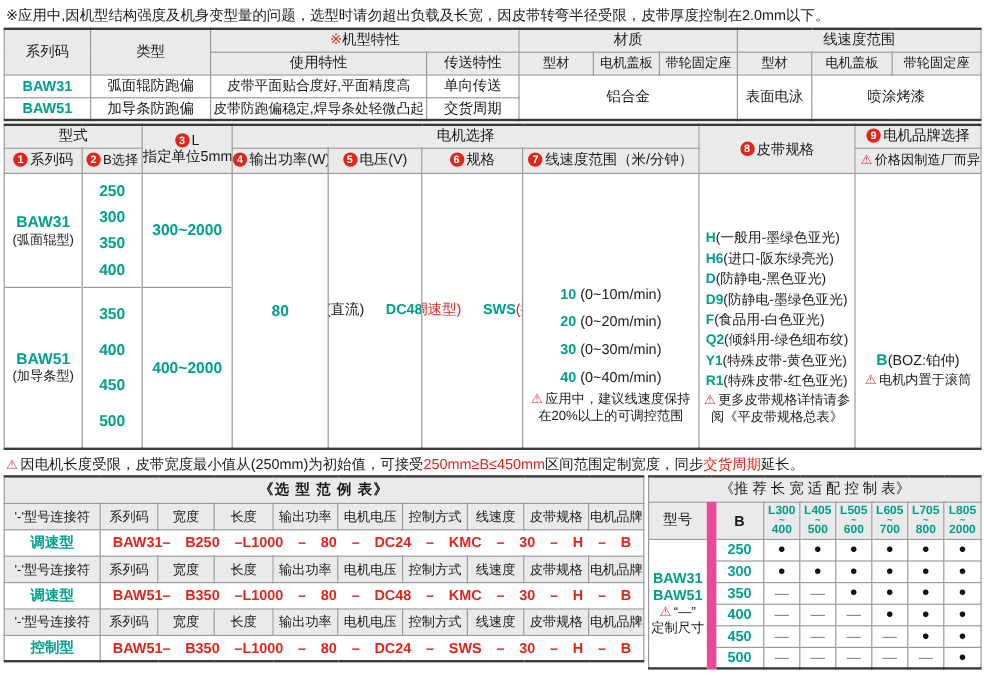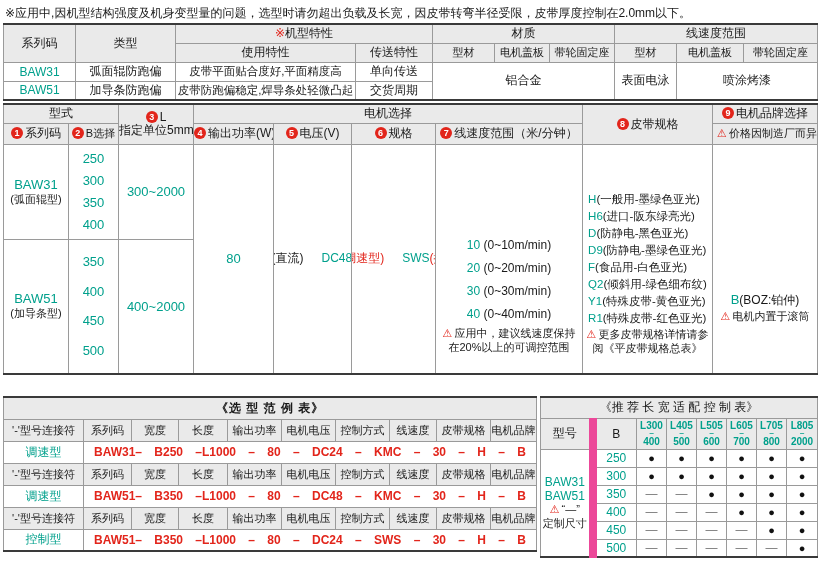--- a/index.html
+++ b/index.html
@@ -4,21 +4,21 @@
 <style>
   *{margin:0;padding:0;box-sizing:border-box}
   html,body{width:820px;height:563px;background:#fff;font-family:"Liberation Sans","DejaVu Sans",sans-serif;color:#1a1a1a}
   .page{position:relative;width:820px;height:563px;background:#fff;overflow:hidden}
   table{border-collapse:collapse;table-layout:fixed}
   td{border:1px solid #9a9a9a;font-size:12px;text-align:center;vertical-align:middle;padding:0;overflow:hidden;white-space:nowrap}
   .tk{border:1px solid #5c5c5c;border-top:2px solid #3a3a3a;border-bottom:2px solid #3a3a3a}
   .hd{background:#eaeaea}
   .teal{color:#00A08C}
   .red{color:#E2251B}
-  .b{font-weight:normal}
+  .b{font-weight:bold}
   .fs11{font-size:11px}.fs115{font-size:11.5px}.fs13{font-size:13px}
   .badge{display:inline-block;width:12px;height:12px;border-radius:50%;background:#E2251B;color:#fff;font-size:9px;line-height:12px;font-weight:bold;text-align:center;margin-right:2px;vertical-align:1px}
   .warn{color:#E2251B;margin-right:2px;font-size:11px}
   .note-line{position:absolute;left:5px;font-size:12px;white-space:nowrap}
   
   .t1{position:absolute;top:23px;left:3px;width:814px}
   .t1 tr{height:19px}
   .t2{position:absolute;top:103px;left:3px;width:814px}
   .t2-hr1{height:19px}.t2-hr2{height:21px}.t2-body{height:229px}
   .split{display:flex;flex-direction:column;height:100%}
@@ -232,20 +232,23 @@
       <td>
         <div class="vcell">
           <div class="brandline"><span class="teal b fs13">B</span><span>(BOZ:铂仲)</span></div>
           <div class="brandnote"><span class="warn">⚠</span><span>电机内置于滚筒</span></div>
         </div>
       </td>
     </tr>
   </tbody>
     </table>
 
+  <div class="note-line" style="top:379px">
+    <span class="warn">⚠</span><span>因电机长度受限，皮带宽度最小值从(250mm)为初始值，可接受</span><span class="red">250mm≥B≤450mm</span><span>区间范围定制宽度，同步</span><span class="red">交货周期</span><span>延长。</span>
+  </div>
 
   <table class="ex tk">
     <colgroup>
         <col style="width:80px">
         <col style="width:48px">
         <col style="width:47px">
         <col style="width:49px">
         <col style="width:54px">
         <col style="width:54px">
         <col style="width:54px">

